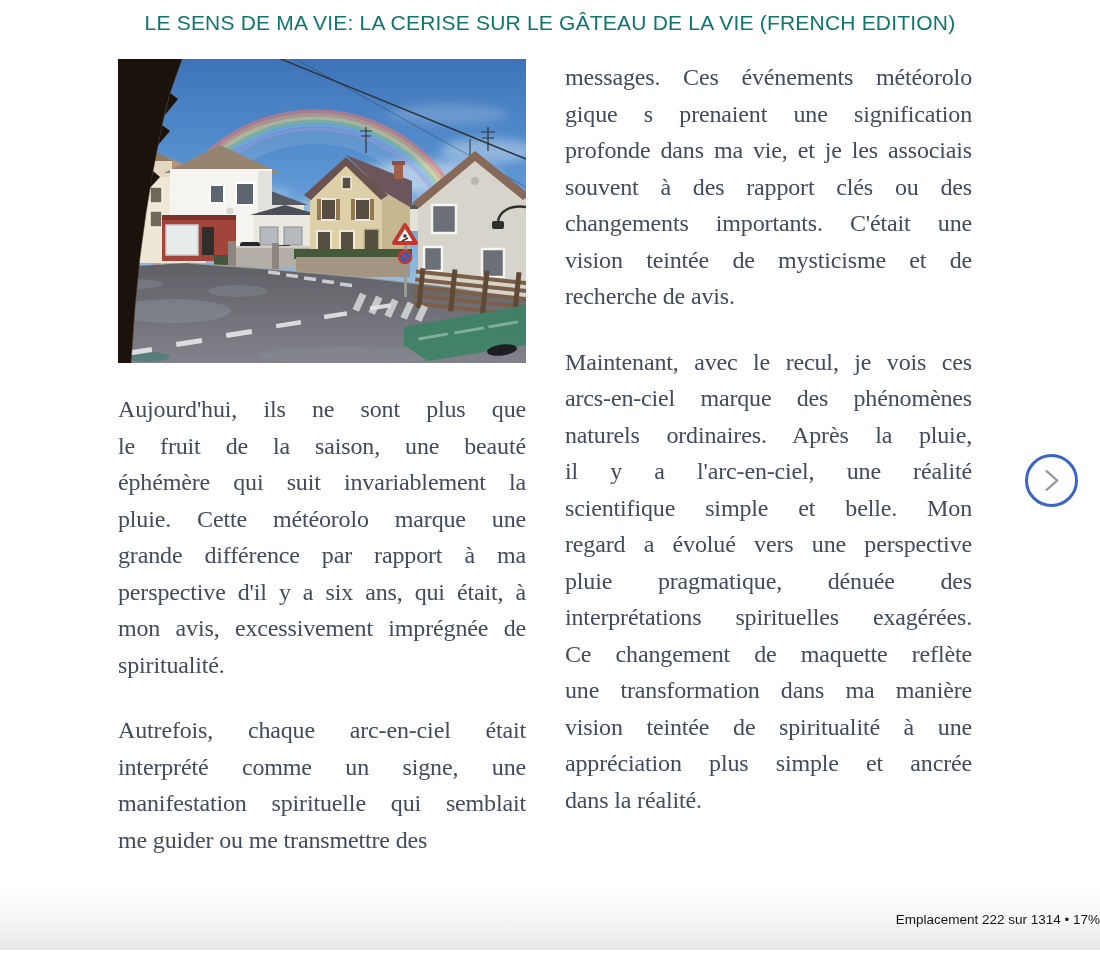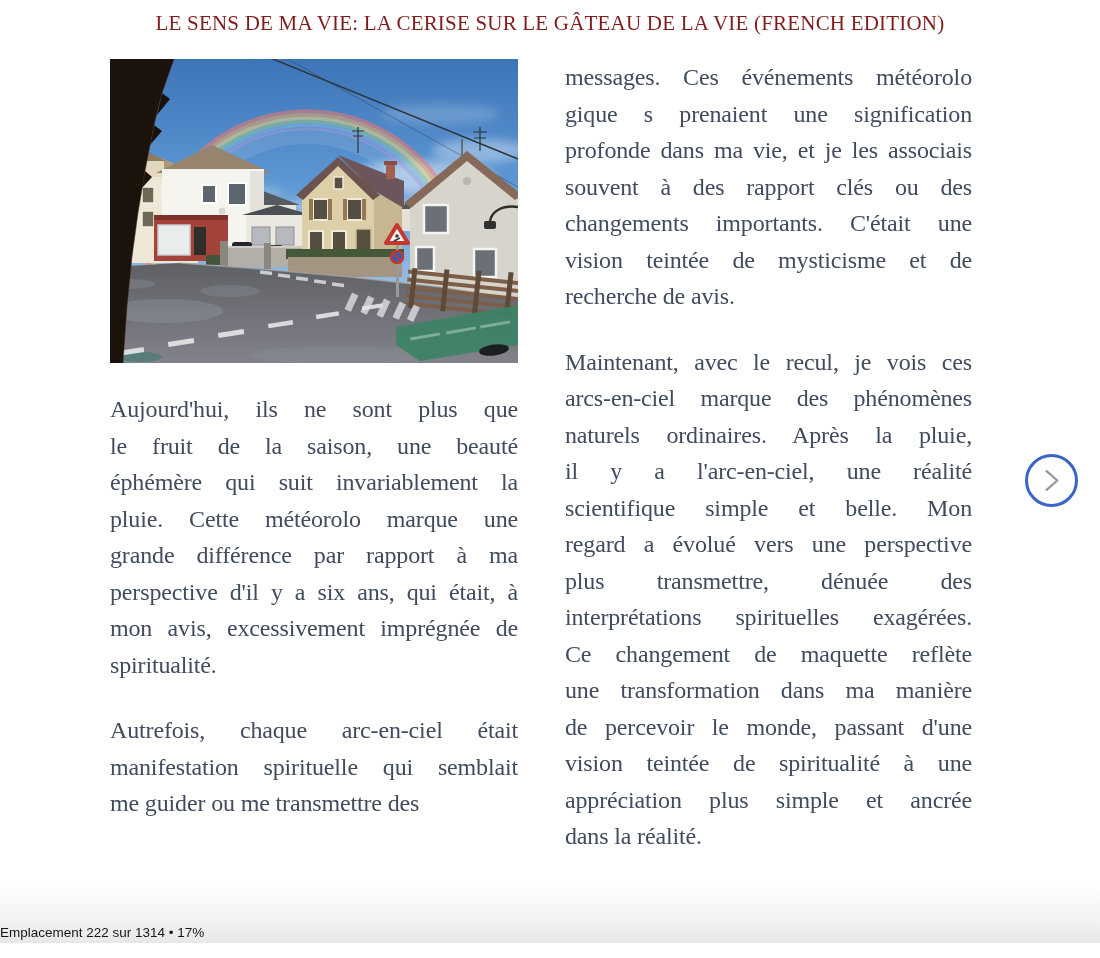--- a/index.html
+++ b/index.html
@@ -1,45 +1,45 @@
 <!DOCTYPE html>
 <html><head>
 <meta charset="utf-8">
 <style>
   html,body{margin:0;padding:0;width:1100px;height:958px;background:#ffffff;overflow:hidden;}
   body{position:relative;font-family:"Liberation Sans",sans-serif;}
   .book-title{
     position:absolute;top:11px;left:0;right:0;text-align:center;
-    font-size:21px;letter-spacing:.2px;color:#7f1d1d;font-family:Liberation Serif, serif;
+    font-size:21px;letter-spacing:.2px;color:#0f766e;
   }
   .column{position:absolute;top:59px;width:408px;}
-  .column-left{left:110px;}
+  .column-left{left:118px;}
   .column-right{left:565px;width:407px;}
   .photo{margin:0 0 28px 0;width:408px;height:304px;display:block;}
   .photo svg{display:block;}
   .para{
     margin:0 0 29px 0;
     font-family:"Liberation Serif","DejaVu Serif",serif;
     font-size:24px;line-height:36.5px;letter-spacing:-0.15px;
     color:#414b5e;
   }
   .para:last-child{margin-bottom:0;}
   .tline{display:block;text-align:justify;text-align-last:justify;}
   .tline:last-child{text-align-last:left;}
   .next-btn{
     position:absolute;left:1025px;top:454px;width:53px;height:53px;
     border-radius:50%;border:3px solid #3a64c8;background:transparent;
     padding:0;cursor:pointer;display:flex;align-items:center;justify-content:center;
     box-sizing:border-box;
   }
   .footer{
-    position:absolute;left:0;bottom:15px;width:100%;height:62px;
+    position:absolute;left:0;bottom:8px;width:100%;height:62px;
     background:linear-gradient(to bottom, rgba(236,236,236,0) 0%, rgba(234,234,234,.55) 60%, #e7e7e7 100%);
-    display:flex;align-items:flex-end;justify-content:flex-start;
-    padding-bottom:3px;box-sizing:border-box;
+    display:flex;align-items:flex-end;justify-content:flex-end;
+    padding-bottom:23px;box-sizing:border-box;
   }
   .footer-text{font-size:13.5px;color:#161616;}
 </style>
 </head>
 <body>
 
 <div class="book-title">LE SENS DE MA VIE: LA CERISE SUR LE GÂTEAU DE LA VIE (FRENCH EDITION)</div>
 
 <div class="column column-left">
   <figure class="photo">
@@ -260,20 +260,21 @@
         <span class="tline">le fruit de la saison, une beauté</span>
         <span class="tline">éphémère qui suit invariablement la</span>
         <span class="tline">pluie. Cette météorolo marque une</span>
         <span class="tline">grande différence par rapport à ma</span>
         <span class="tline">perspective d'il y a six ans, qui était, à</span>
         <span class="tline">mon avis, excessivement imprégnée de</span>
         <span class="tline">spiritualité.</span>
       </p>
       <p class="para">
         <span class="tline">Autrefois, chaque arc-en-ciel était</span>
+        <span class="tline">interprété comme un signe, une</span>
         <span class="tline">manifestation spirituelle qui semblait</span>
         <span class="tline">me guider ou me transmettre des</span>
       </p>
     </div>
 </div>
 
 <div class="column column-right">
   <div class="paragraphs">
       <p class="para">
         <span class="tline">messages. Ces événements météorolo</span>
@@ -284,25 +285,24 @@
         <span class="tline">vision teintée de mysticisme et de</span>
         <span class="tline">recherche de avis.</span>
       </p>
       <p class="para">
         <span class="tline">Maintenant, avec le recul, je vois ces</span>
         <span class="tline">arcs-en-ciel marque des phénomènes</span>
         <span class="tline">naturels ordinaires. Après la pluie,</span>
         <span class="tline">il y a l'arc-en-ciel, une réalité</span>
         <span class="tline">scientifique simple et belle. Mon</span>
         <span class="tline">regard a évolué vers une perspective</span>
-        <span class="tline">plus transmettre, dénuée des</span>
+        <span class="tline">pluie pragmatique, dénuée des</span>
         <span class="tline">interprétations spirituelles exagérées.</span>
         <span class="tline">Ce changement de maquette reflète</span>
         <span class="tline">une transformation dans ma manière</span>
-        <span class="tline">de percevoir le monde, passant d'une</span>
         <span class="tline">vision teintée de spiritualité à une</span>
         <span class="tline">appréciation plus simple et ancrée</span>
         <span class="tline">dans la réalité.</span>
       </p>
     </div>
 </div>
 
 <button class="next-btn">
   <svg width="53" height="53" viewBox="0 0 53 53">
     <polyline points="21,16 33,26.5 21,37" fill="none" stroke="#96969b" stroke-width="2.6" stroke-linecap="round" stroke-linejoin="round"></polyline>

